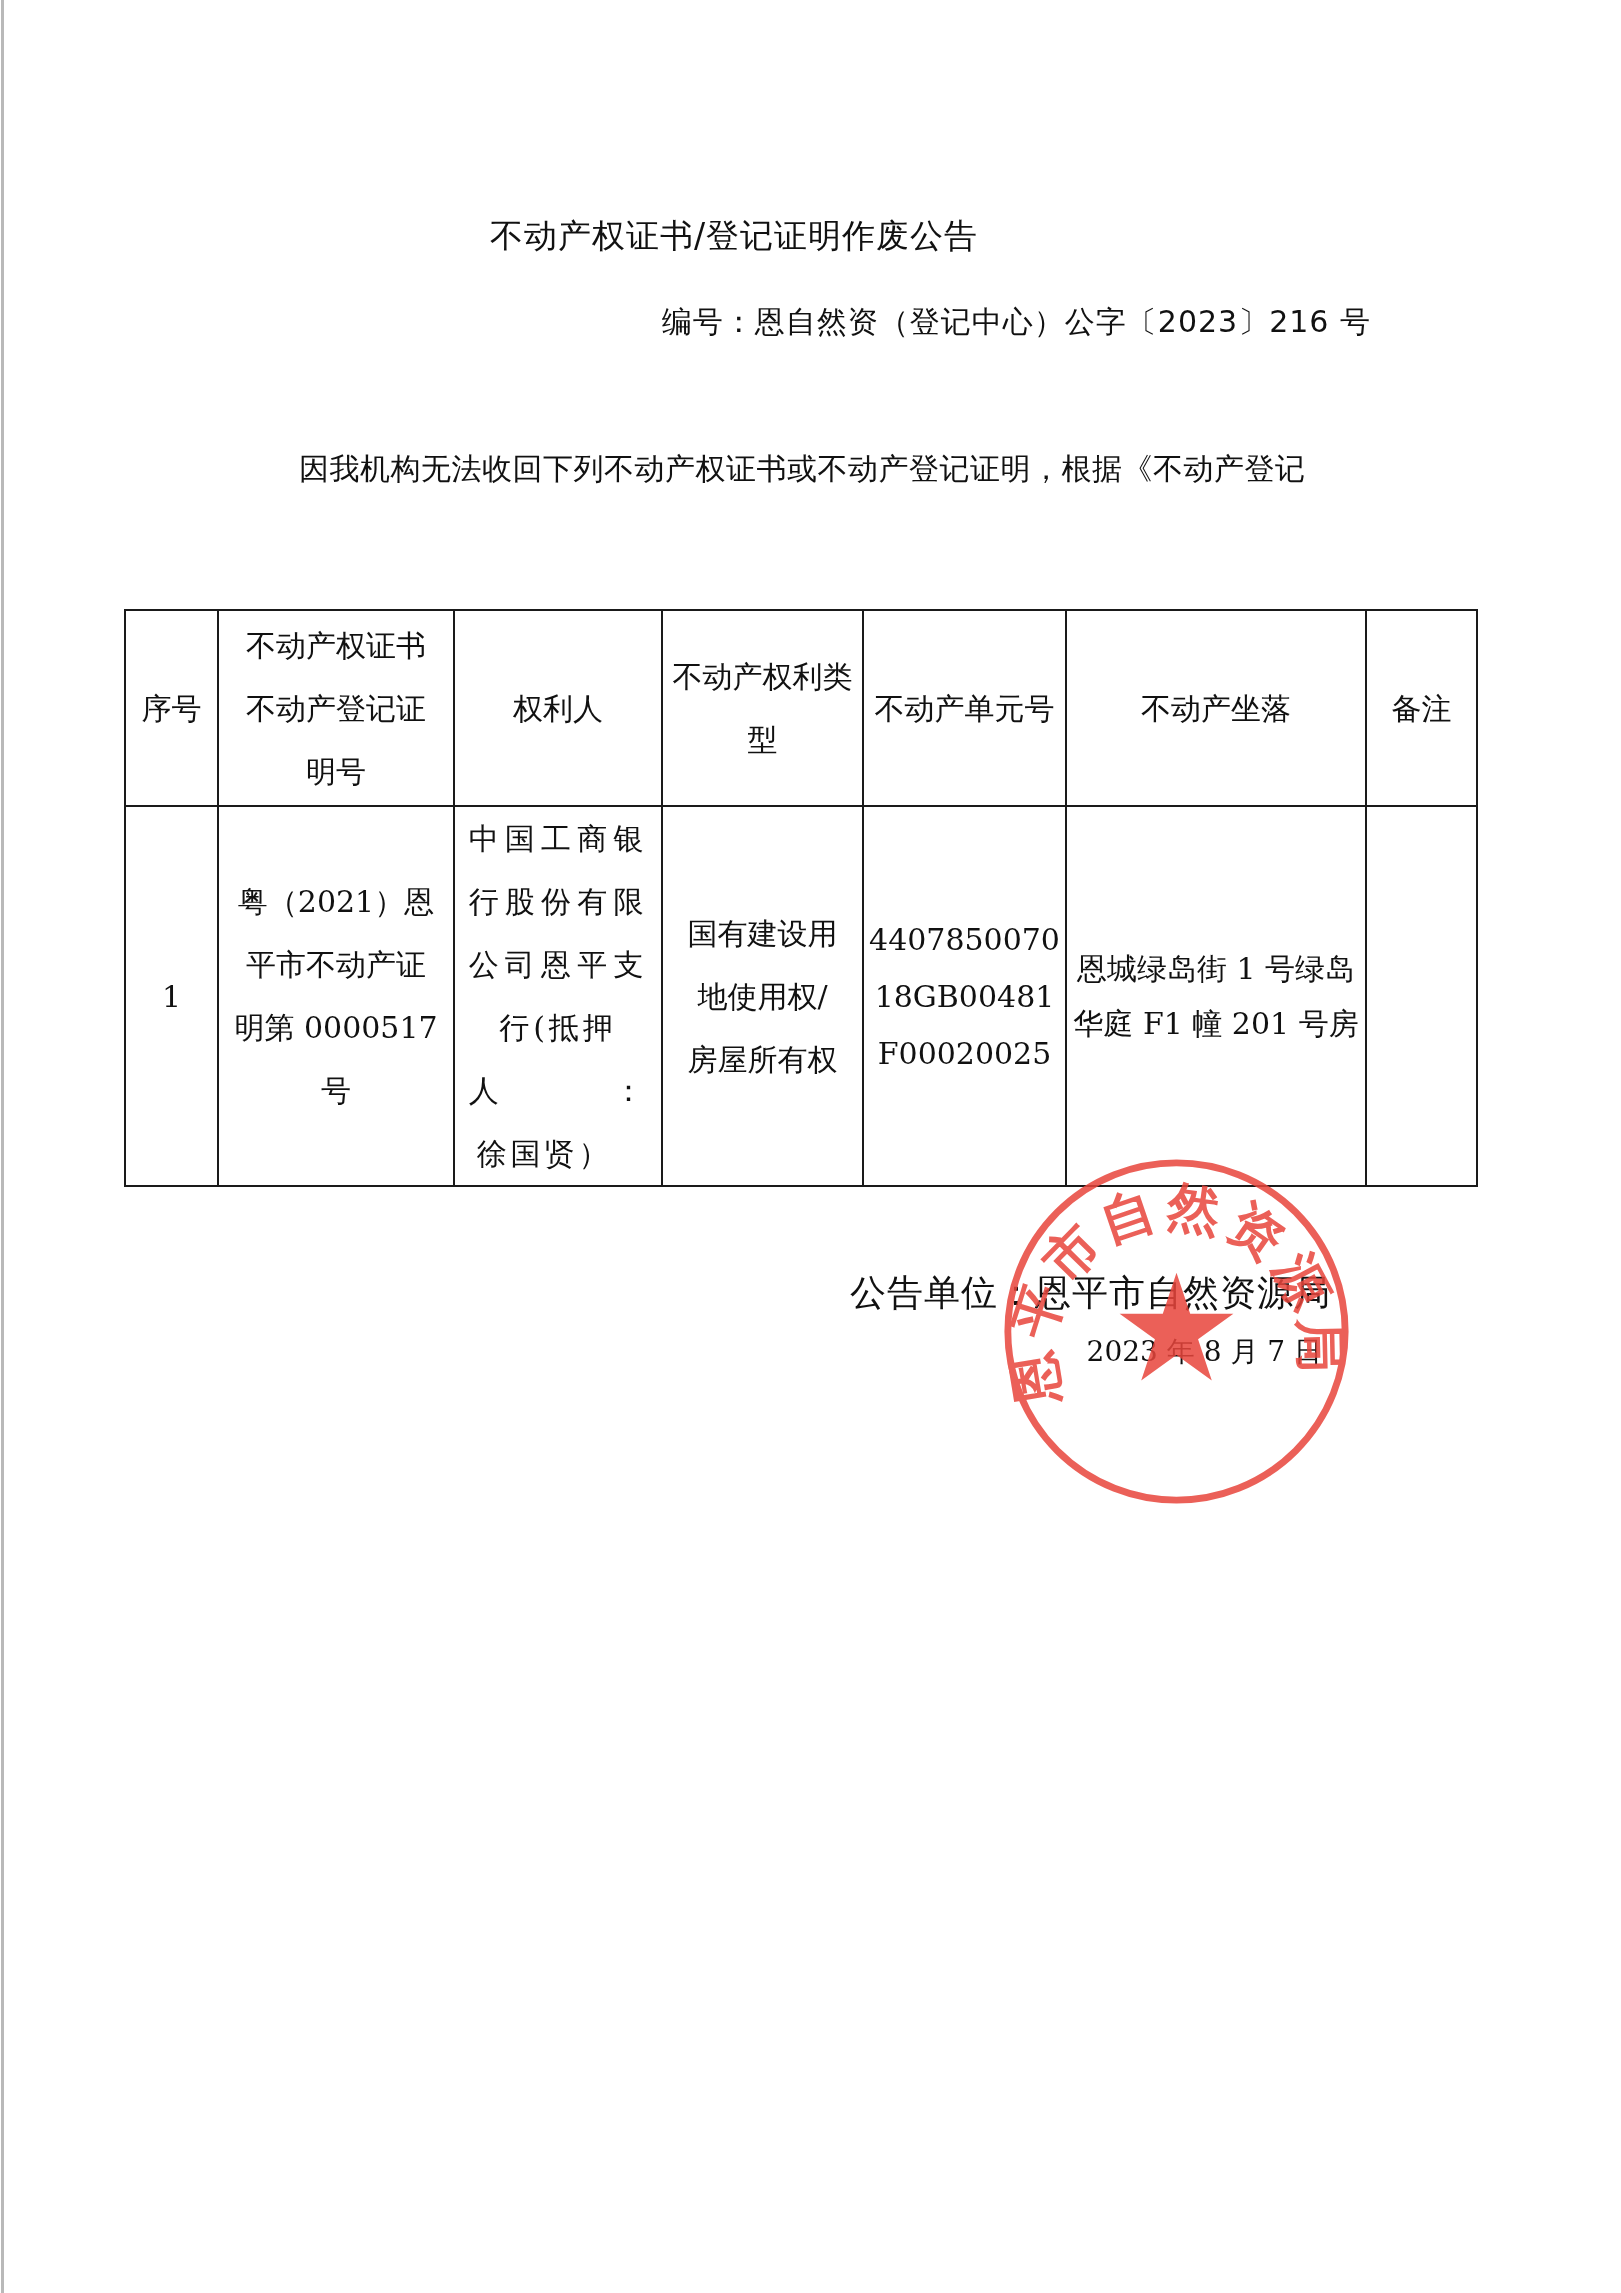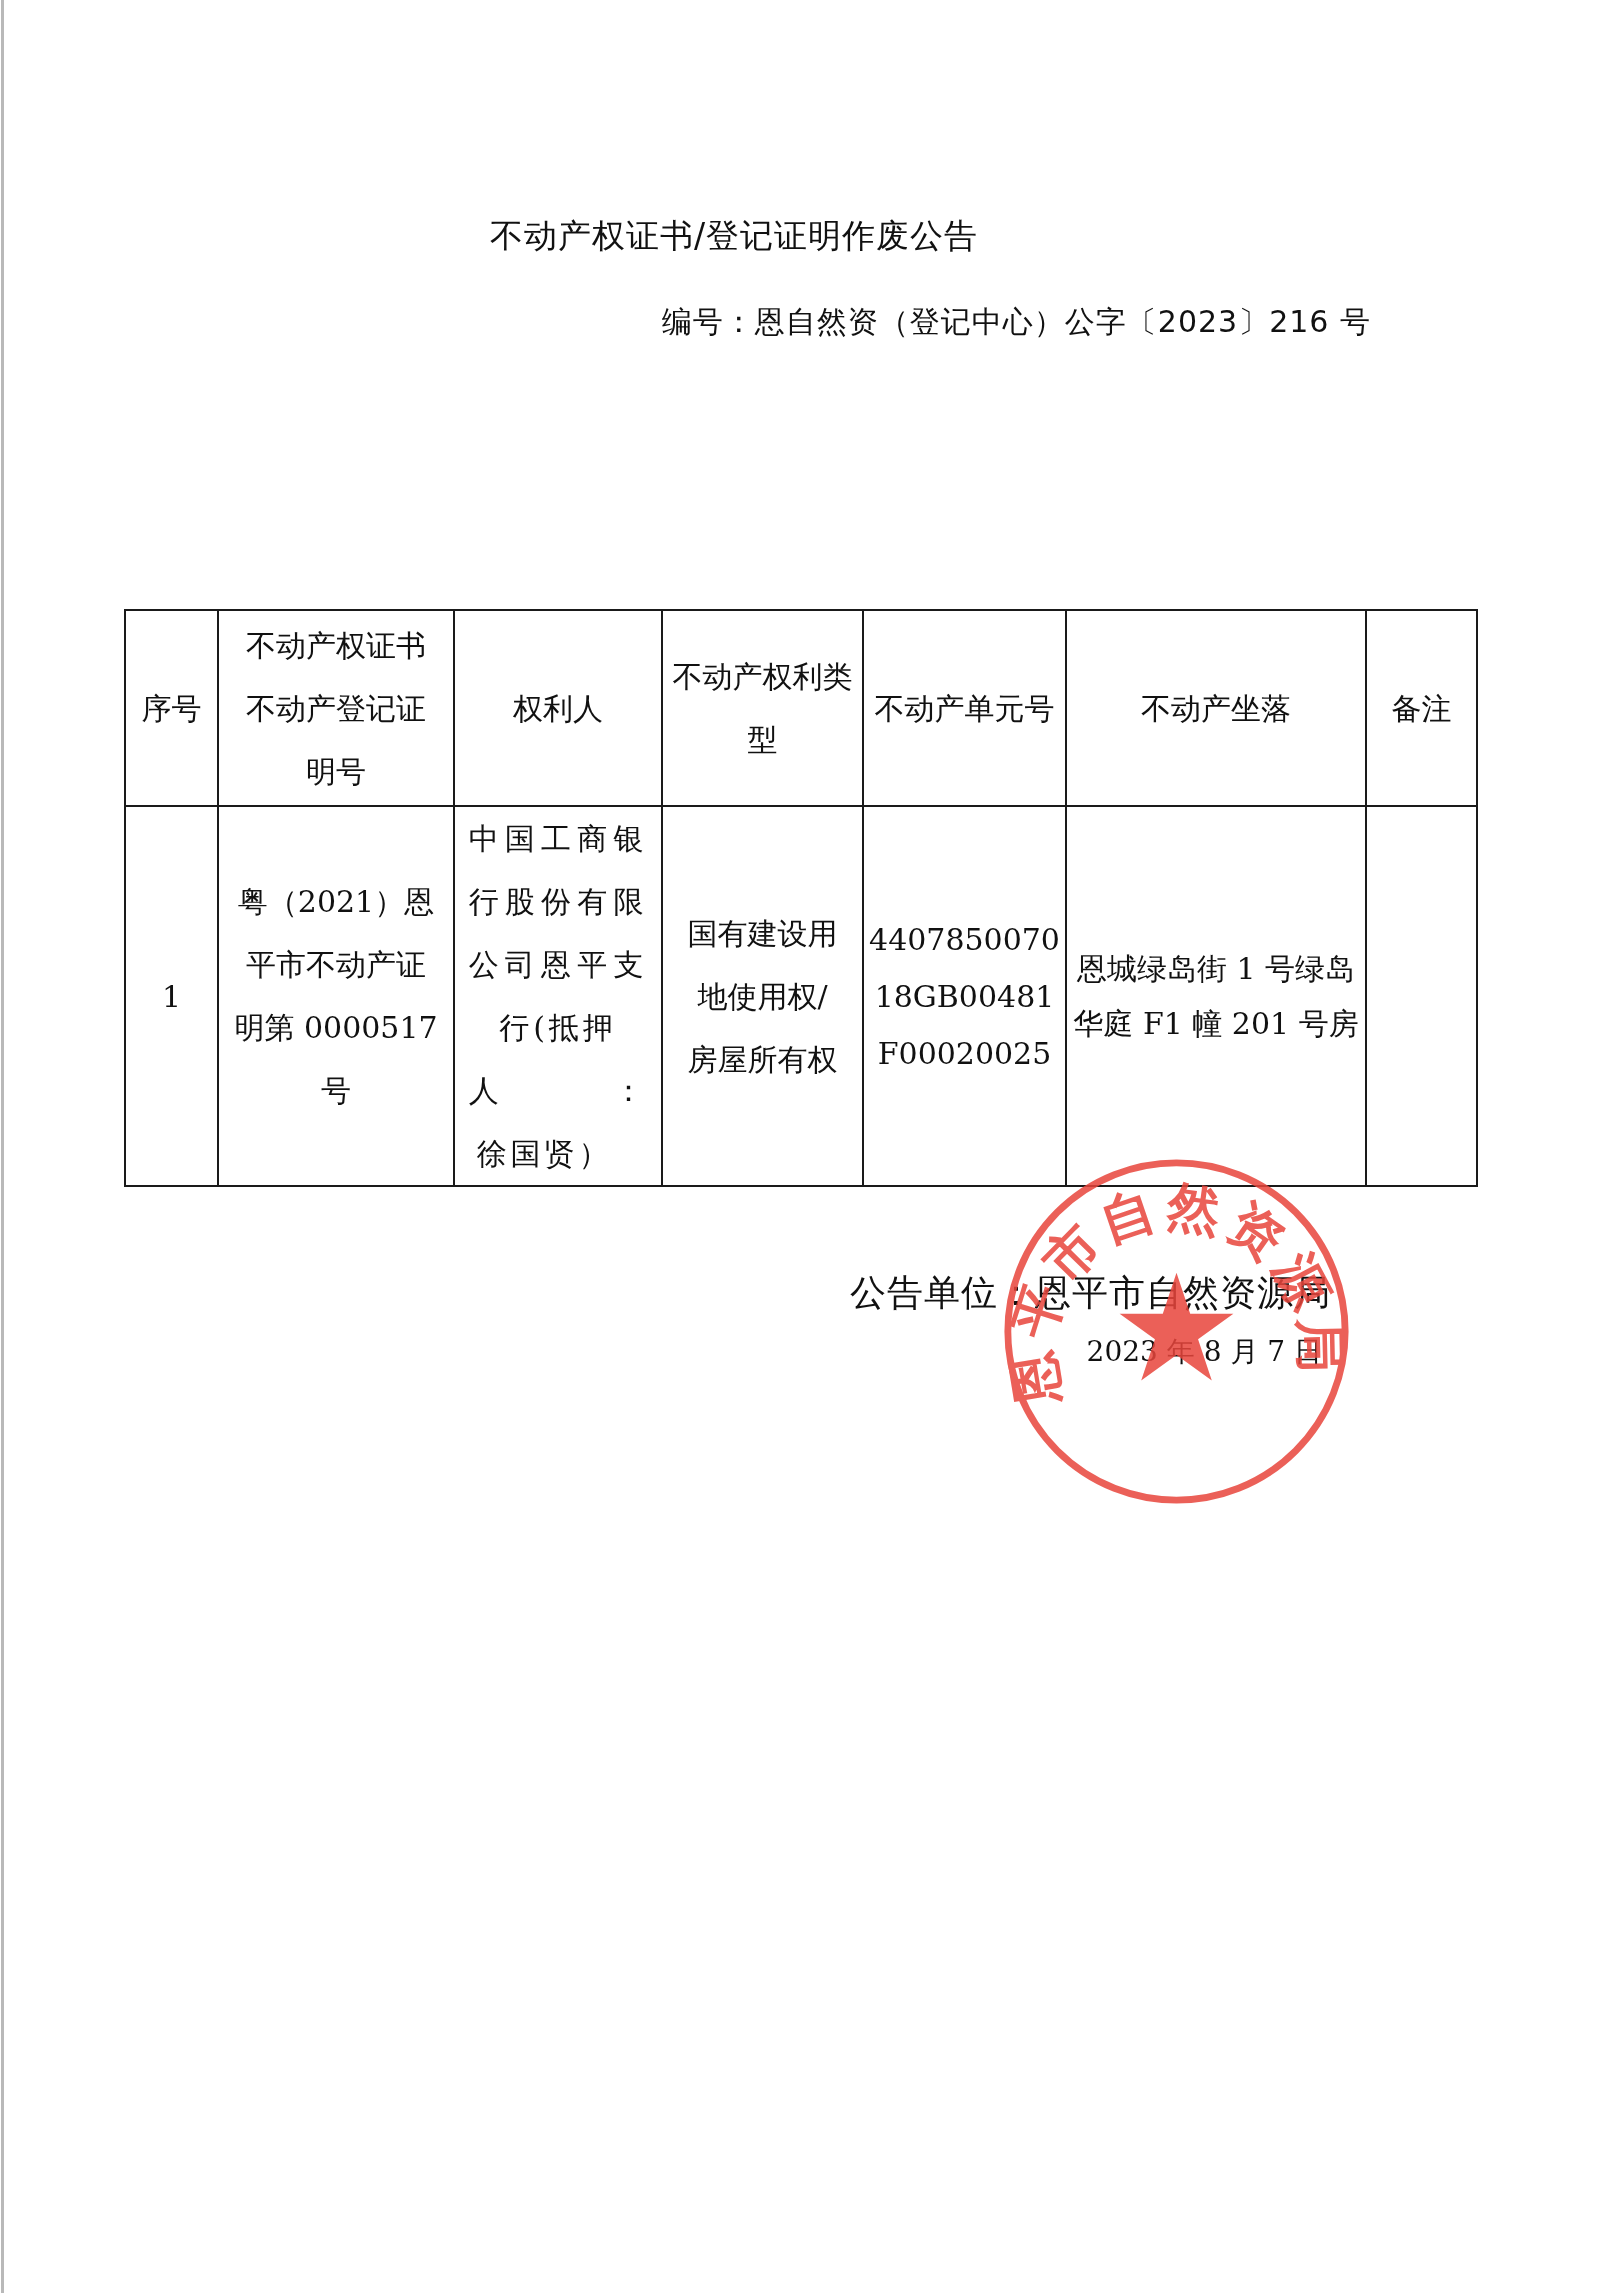--- a/index.html
+++ b/index.html
@@ -49,20 +49,21 @@
 </style>
 </head>
 <body>
 
 <div class="edge-line"></div>
 
 <div class="title">不动产权证书/登记证明作废公告</div>
 <div class="docno">编号：恩自然资（登记中心）公字〔2023〕216 号</div>
 
 <div class="para">
+  <div style="padding-left:61px;">因我机构无法收回下列不动产权证书或不动产登记证明，根据《不动产登记</div>
 </div>
 
 <table class="grid">
   <colgroup>
     <col style="width:93px">
       <col style="width:236px">
       <col style="width:208px">
       <col style="width:201px">
     <col style="width:203px">
       <col style="width:300px">

